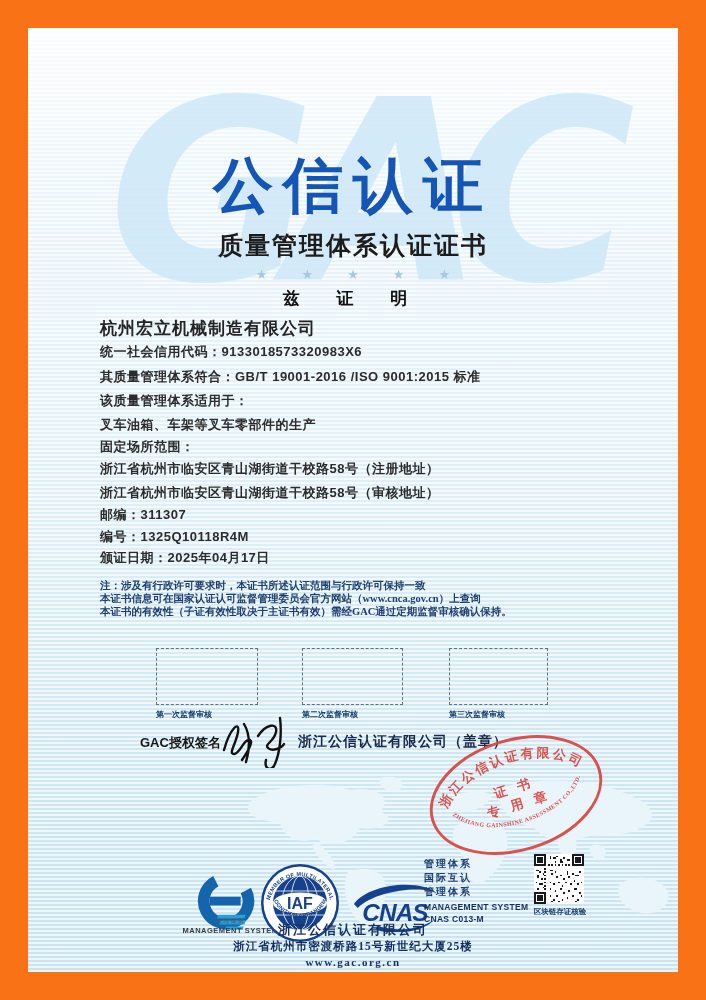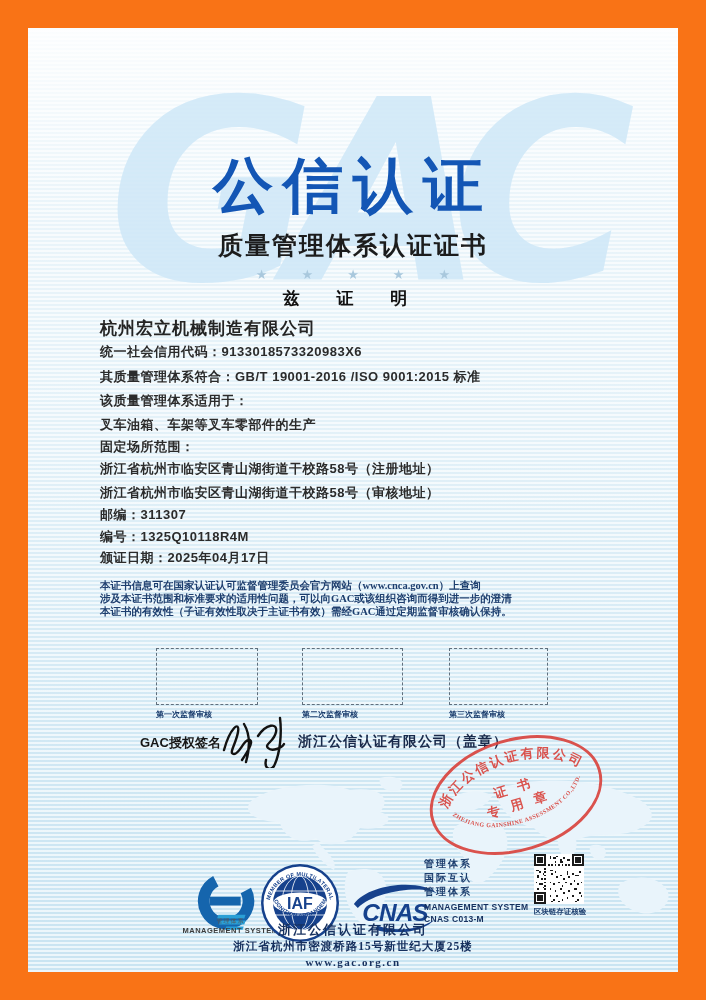--- a/index.html
+++ b/index.html
@@ -114,22 +114,22 @@
     <div class="abs bline" style="top:364px">该质量管理体系适用于：</div>
     <div class="abs bline" style="top:388px">叉车油箱、车架等叉车零部件的生产</div>
     <div class="abs bline" style="top:410px">固定场所范围：</div>
     <div class="abs bline" style="top:432px">浙江省杭州市临安区青山湖街道干校路58号（注册地址）</div>
     <div class="abs bline" style="top:456px">浙江省杭州市临安区青山湖街道干校路58号（审核地址）</div>
     <div class="abs bline" style="top:478px">邮编：311307</div>
     <div class="abs bline" style="top:500px">编号：1325Q10118R4M</div>
     <div class="abs bline" style="top:521px">颁证日期：2025年04月17日</div>
 
     <div class="abs notes">
+      <div>注：涉及有行政许可要求时，本证书所述认证范围与行政许可保持一致</div>
       <div>本证书信息可在国家认证认可监督管理委员会官方网站（www.cnca.gov.cn）上查询</div>
-      <div>涉及本证书范围和标准要求的适用性问题，可以向GAC或该组织咨询而得到进一步的澄清</div>
       <div>本证书的有效性（子证有效性取决于主证书有效）需经GAC通过定期监督审核确认保持。</div>
     </div>
 
     <div class="abs sbox" style="left:128px; width:102px"></div>
     <div class="abs sbox" style="left:274px; width:101px"></div>
     <div class="abs sbox" style="left:421px; width:99px"></div>
     <div class="abs sboxlabel" style="left:128px; width:102px">第一次监督审核</div>
     <div class="abs sboxlabel" style="left:274px; width:101px">第二次监督审核</div>
     <div class="abs sboxlabel" style="left:421px; width:99px">第三次监督审核</div>
 

